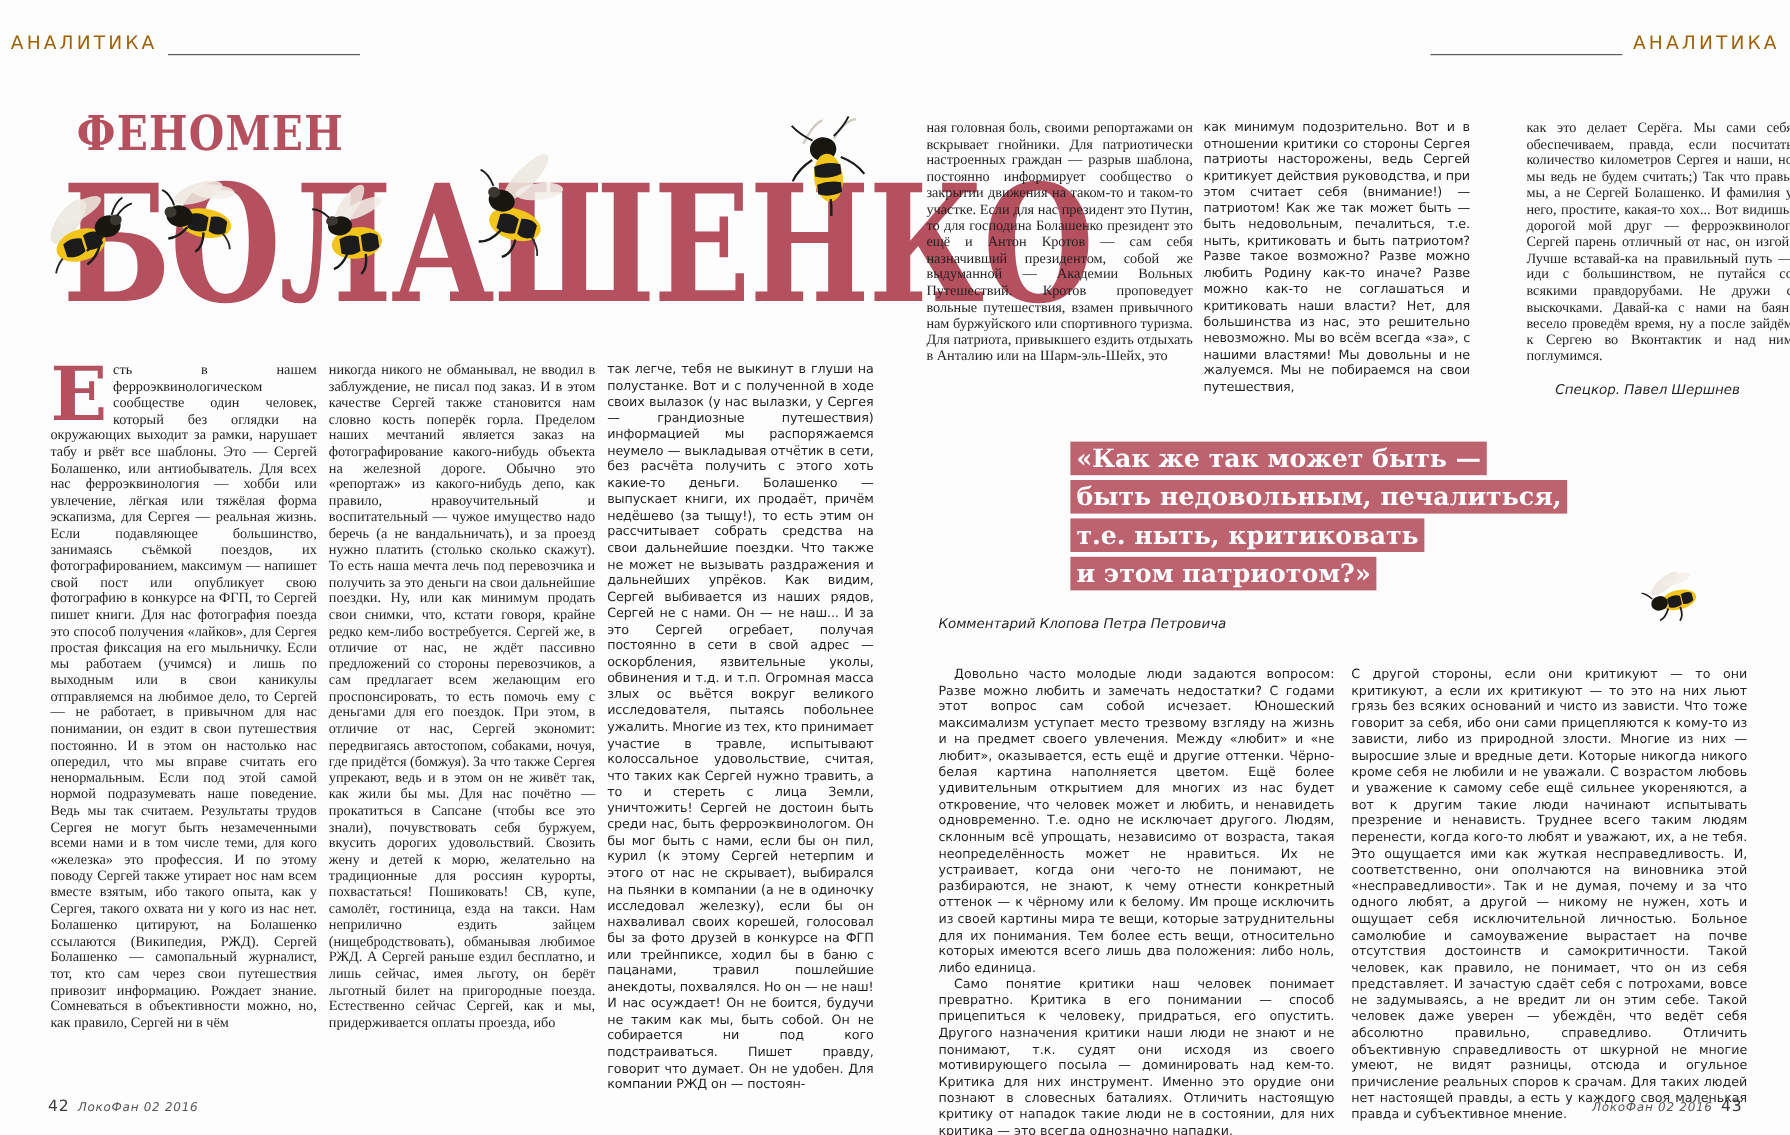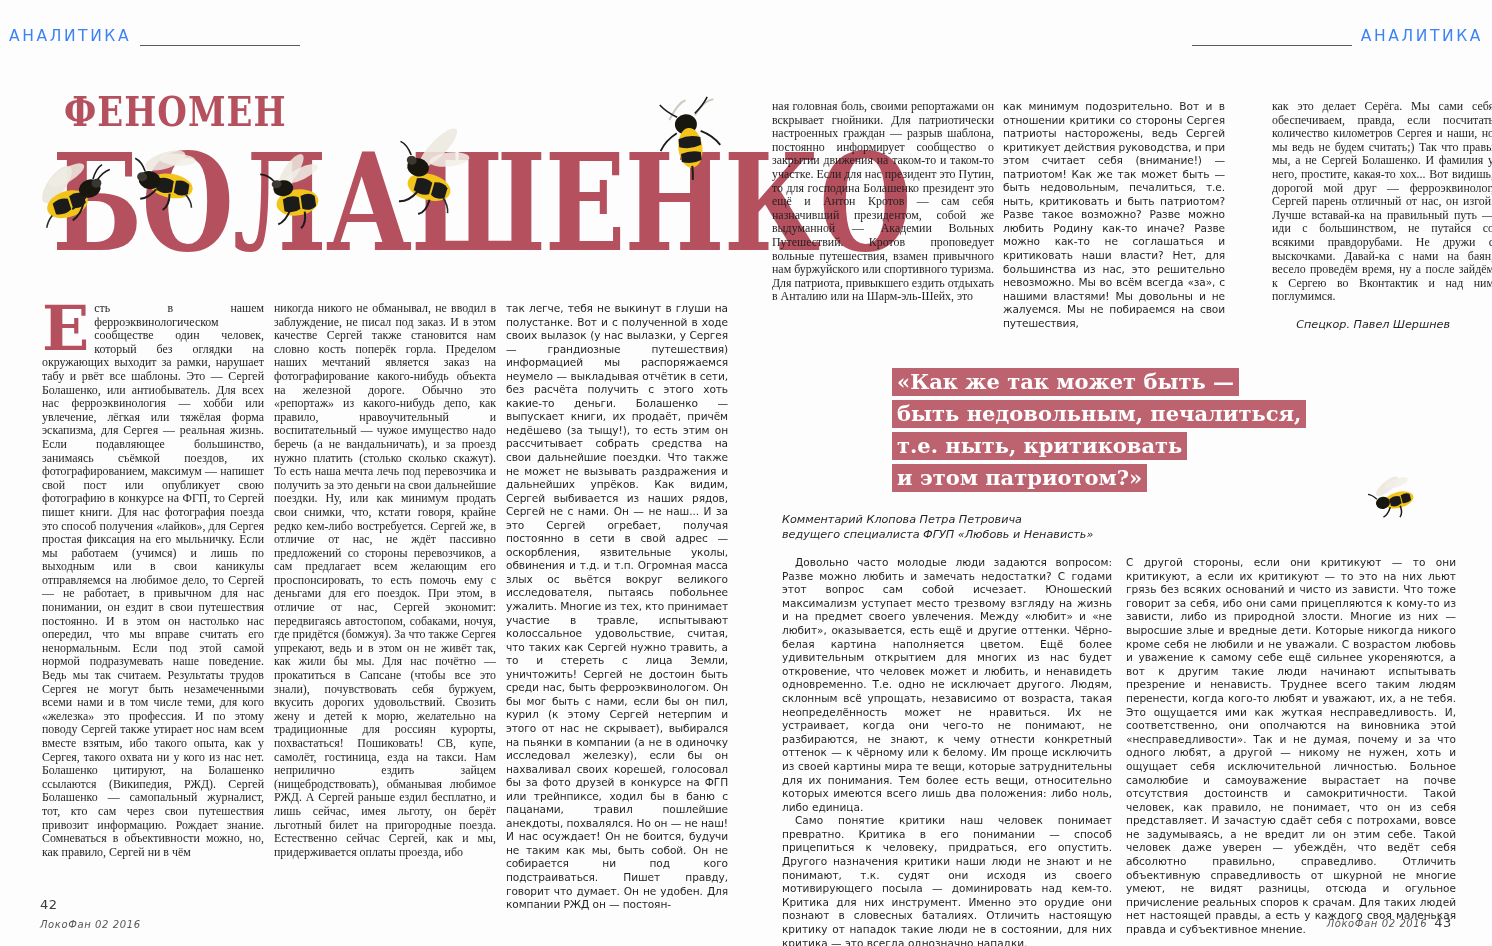--- a/index.html
+++ b/index.html
@@ -32,21 +32,21 @@
   }
   .runhead .rule {
     flex: 1 1 auto;
     border-bottom: 1px solid #5c5a5e;
     height: 22px;
   }
   .runhead .rh-text {
     font-family: "DejaVu Sans", sans-serif;
     font-size: 15.5px;
     letter-spacing: 2.6px;
-    color: #3b82f6;
+    color: #a16207;
     font-weight: 400;
     padding: 0 9px 2px 9px;
     line-height: 1;
     white-space: nowrap;
   }
   .runhead-left { left: 0px; width: 300px; }
   .runhead-left .rh-text { order: 1; }
   .runhead-left .rule { order: 2; }
 
   .runhead-right { right: 0px; width: 300px; }
@@ -184,21 +184,21 @@
     font-family: "DejaVu Sans", sans-serif;
     font-size: 11px;
     color: #55555a;
     display: flex;
     align-items: baseline;
     gap: 7px;
     letter-spacing: 0.6px;
   }
   .folio .num { font-size: 13px; color: #3b3b3f; }
   .folio .mag { font-style: italic; font-size: 10px; }
-  .folio-left { left: 40px; flex-direction: column; }
+  .folio-left { left: 40px; }
   .folio-right { right: 40px; }
 </style>
 </head>
 <body>
 
 <div class="spread">
 
   <div class="runhead runhead-left">
     <div class="rh-text">АНАЛИТИКА</div>
     <div class="rule"></div>
@@ -335,21 +335,20 @@
 
   <div class="pullquote">
     <div><span>«Как же так может быть —</span></div>
     <div><span>быть недовольным, печалиться,</span></div>
     <div><span>т.е. ныть, критиковать</span></div>
     <div><span>и этом патриотом?»</span></div>
   </div>
 
   <div class="comment-head">
     <div>Комментарий Клопова Петра Петровича</div>
-    <div>ведущего специалиста ФГУП «Любовь и Ненависть»</div>
   </div>
 
   <div class="comment-col" style="left:782px; top:556px; width:330px; height:350px;">
     <p>Довольно часто молодые люди задаются вопросом: Разве можно любить и замечать недостатки? С годами этот вопрос сам собой исчезает. Юношеский максимализм уступает место трезвому взгляду на жизнь и на предмет своего увлечения. Между «любит» и «не любит», оказывается, есть ещё и другие оттенки. Чёрно-белая картина наполняется цветом. Ещё более удивительным открытием для многих из нас будет откровение, что человек может и любить, и ненавидеть одновременно. Т.е. одно не исключает другого. Людям, склонным всё упрощать, независимо от возраста, такая неопределённость может не нравиться. Их не устраивает, когда они чего-то не понимают, не разбираются, не знают, к чему отнести конкретный оттенок — к чёрному или к белому. Им проще исключить из своей картины мира те вещи, которые затруднительны для их понимания. Тем более есть вещи, относительно которых имеются всего лишь два положения: либо ноль, либо единица.</p>
     <p>Само понятие критики наш человек понимает превратно. Критика в его понимании — способ прицепиться к человеку, придраться, его опустить. Другого назначения критики наши люди не знают и не понимают, т.к. судят они исходя из своего мотивирующего посыла — доминировать над кем-то. Критика для них инструмент. Именно это орудие они познают в словесных баталиях. Отличить настоящую критику от нападок такие люди не в состоянии, для них критика — это всегда однозначно нападки.</p>
   </div>
 
   <div class="comment-col" style="left:1126px; top:556px; width:330px; height:360px;">
     <p style="text-indent:0">С другой стороны, если они критикуют — то они критикуют, а если их критикуют — то это на них льют грязь без всяких оснований и чисто из зависти. Что тоже говорит за себя, ибо они сами прицепляются к кому-то из зависти, либо из природной злости. Многие из них — выросшие злые и вредные дети. Которые никогда никого кроме себя не любили и не уважали. С возрастом любовь и уважение к самому себе ещё сильнее укореняются, а вот к другим такие люди начинают испытывать презрение и ненависть. Труднее всего таким людям перенести, когда кого-то любят и уважают, их, а не тебя. Это ощущается ими как жуткая несправедливость. И, соответственно, они ополчаются на виновника этой «несправедливости». Так и не думая, почему и за что одного любят, а другой — никому не нужен, хоть и ощущает себя исключительной личностью. Больное самолюбие и самоуважение вырастает на почве отсутствия достоинств и самокритичности. Такой человек, как правило, не понимает, что он из себя представляет. И зачастую сдаёт себя с потрохами, вовсе не задумываясь, а не вредит ли он этим себе. Такой человек даже уверен — убеждён, что ведёт себя абсолютно правильно, справедливо. Отличить объективную справедливость от шкурной не многие умеют, не видят разницы, отсюда и огульное причисление реальных споров к срачам. Для таких людей нет настоящей правды, а есть у каждого своя маленькая правда и субъективное мнение.</p>
   </div>

